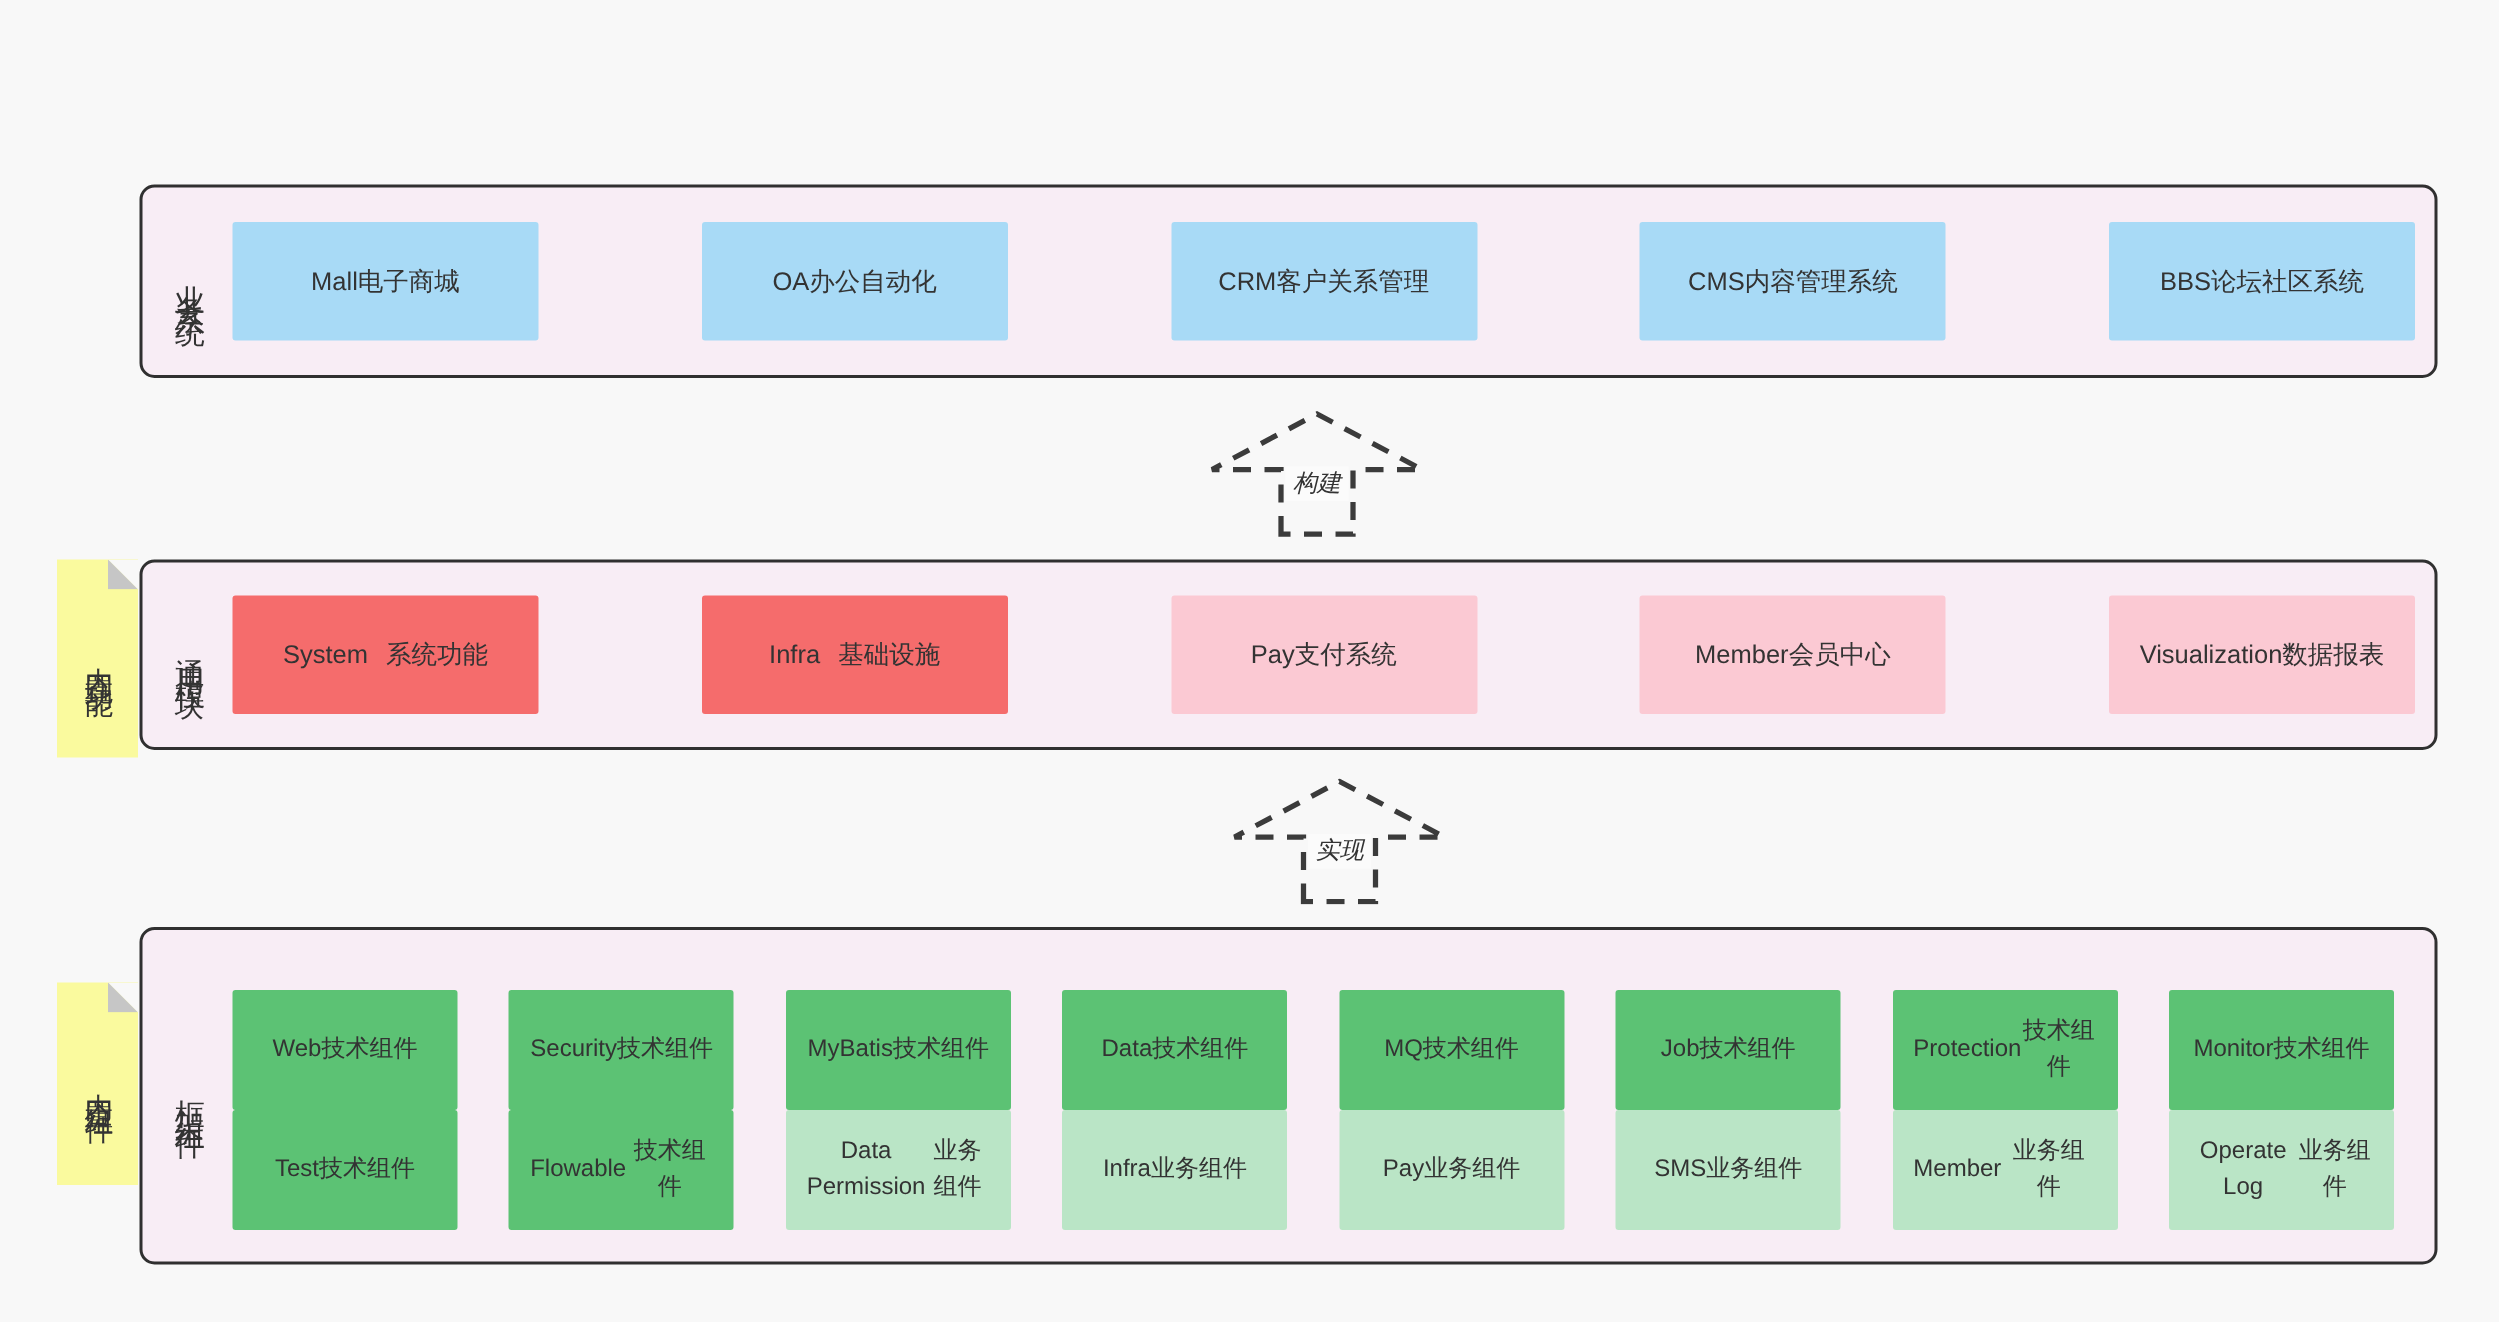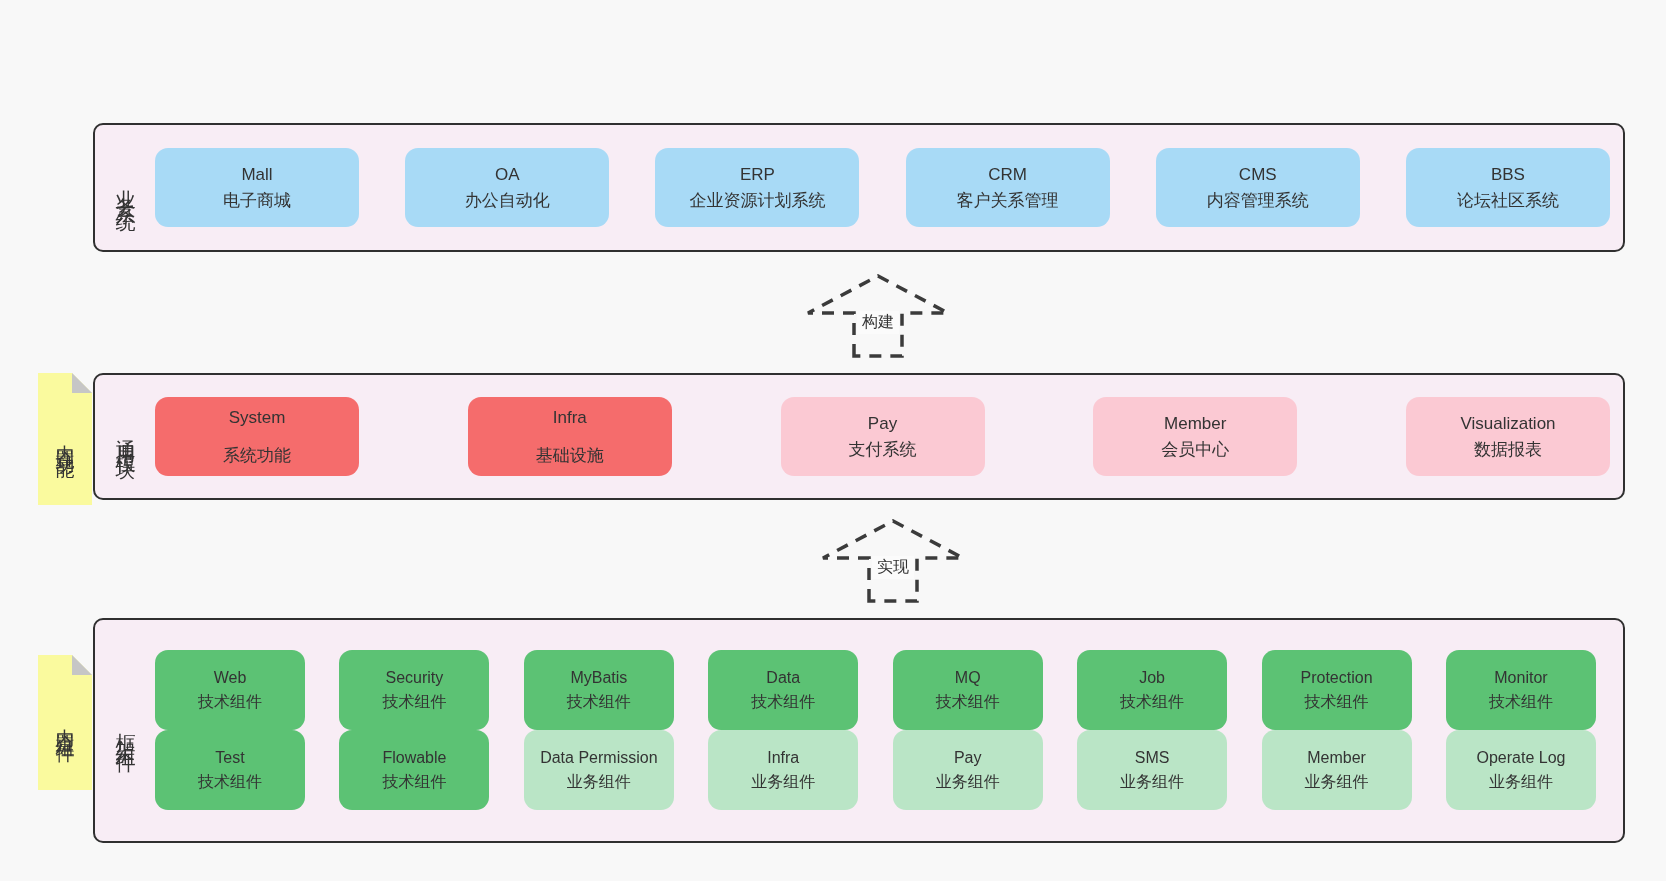--- a/index.html
+++ b/index.html
@@ -24,44 +24,44 @@
     writing-mode:vertical-lr; text-orientation:upright;
     font-size:20px; letter-spacing:7px; color:#333; white-space:nowrap;
   }
 
   .row6 {
     position:absolute; left:60px; right:13px; top:0; height:100%;
     display:flex; align-items:center; justify-content:space-between;
   }
   .rows8 {
     position:absolute; left:60px; right:27px; top:19px; bottom:21px;
-    display:flex; flex-direction:column; justify-content:center;
+    display:flex; flex-direction:column; justify-content:flex-end;
   }
   .row8 { display:flex; justify-content:space-between; }
 
   .box {
-    box-sizing:border-box; border-radius:13px;
-    display:flex; flex-direction:column; align-items:center; justify-content:center;
+    box-sizing:border-box; border-radius:2px;
+    display:flex; flex-direction:row; align-items:center; justify-content:center;
     text-align:center; color:#333;
   }
   .box6 { width:204px; height:79px; font-size:17px; line-height:26px; padding:0 8px; }
   .box8 { width:150px; height:80px; font-size:16px; line-height:24px; padding:0 14px; }
   .box[data-variant="blue"]        { background:var(--blue,#a8daf6); }
   .box[data-variant="red"]         { background:var(--red,#f56c6c);gap:12px; }
   .box[data-variant="pink"]        { background:var(--pink,#fbc9d3); }
   .box[data-variant="green"]       { background:var(--green,#5cc274); }
   .box[data-variant="light_green"] { background:var(--light_green,#bae5c6); }
 
   .arrow { position:absolute; width:146px; height:84px; }
   #arrow-1 { left:805px; top:274px; }
   #arrow-2 { left:820px; top:519px; }
   .arrow svg { display:block; width:100%; height:100%; }
   .arrow-label {
     position:absolute; left:50%; top:37px; transform:translateX(-50%);
-    background:#fbfbfb; padding:1px 5px; font-size:16px; color:#333; white-space:nowrap;
+    background:#fbfbfb; padding:1px 5px; font-size:16px; color:#333; white-space:nowrap;font-style:italic;
   }
 
   .tab { position:absolute; width:54px; background:var(--yellow,#fafa9e); z-index:2; }
   #tab-1 { left:38px; top:373px; height:132px; }
   #tab-2 { left:38px; top:655px; height:135px; }
   .tab-text {
     position:absolute; left:50%; top:50%; transform:translate(-50%,-47%);
     writing-mode:vertical-lr; text-orientation:upright;
     font-size:19px; letter-spacing:5px; color:#333; white-space:nowrap;
   }
@@ -86,24 +86,20 @@
     <div class="row6">
       <div class="box box6" data-variant="blue">
         <div>Mall</div>
         <div>电子商城</div>
       </div>
       <div class="box box6" data-variant="blue">
         <div>OA</div>
         <div>办公自动化</div>
       </div>
       <div class="box box6" data-variant="blue">
-        <div>ERP</div>
-        <div>企业资源计划系统</div>
-      </div>
-      <div class="box box6" data-variant="blue">
         <div>CRM</div>
         <div>客户关系管理</div>
       </div>
       <div class="box box6" data-variant="blue">
         <div>CMS</div>
         <div>内容管理系统</div>
       </div>
       <div class="box box6" data-variant="blue">
         <div>BBS</div>
         <div>论坛社区系统</div>

